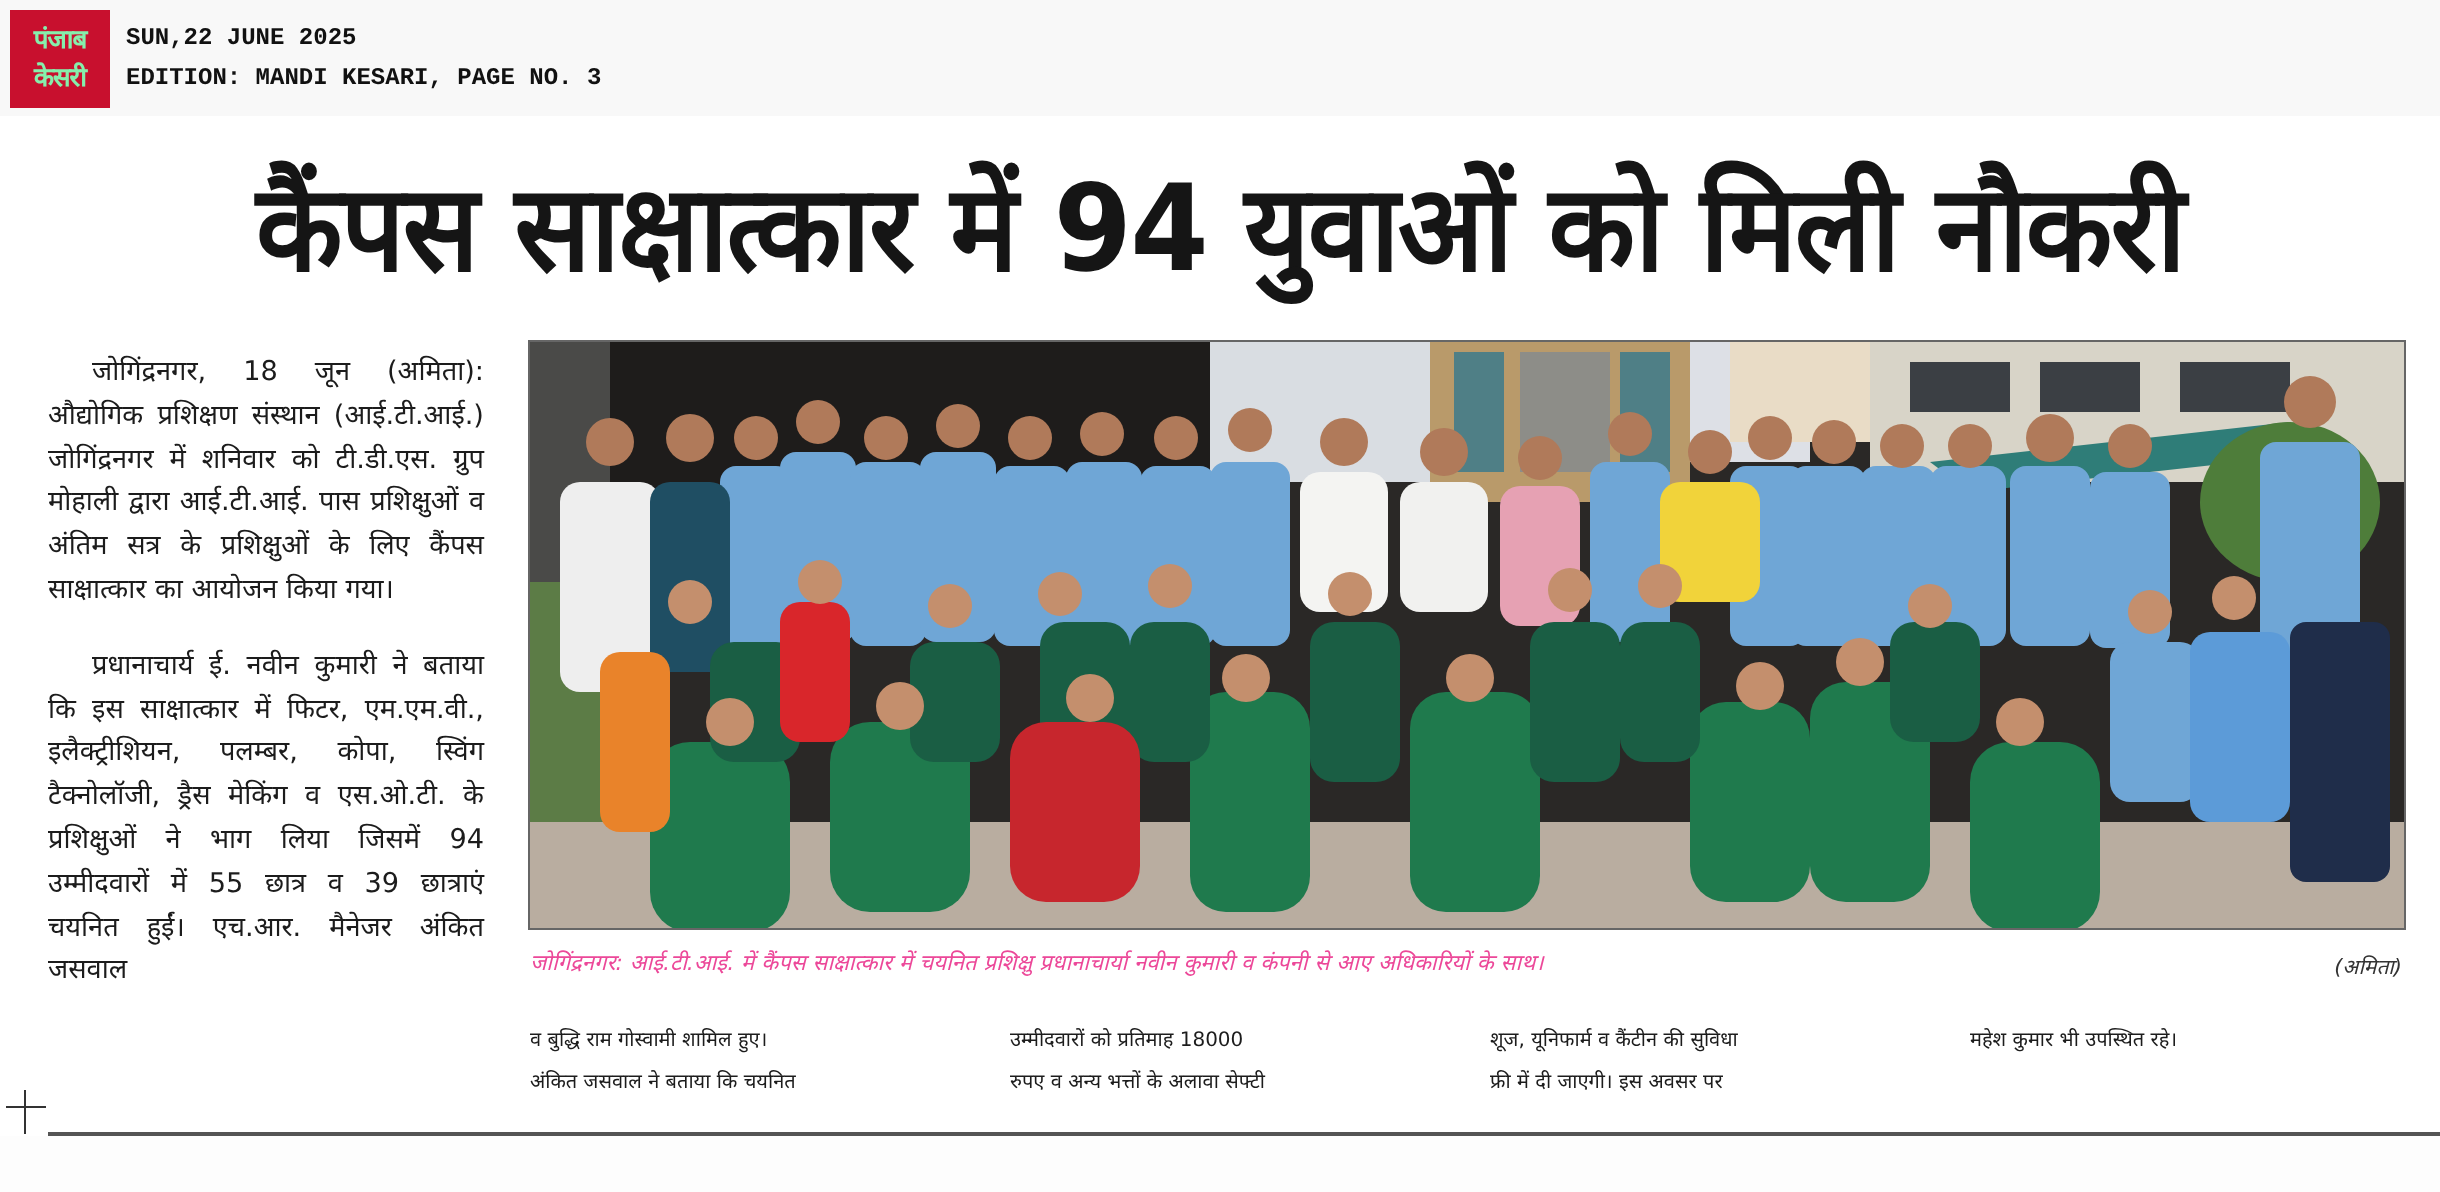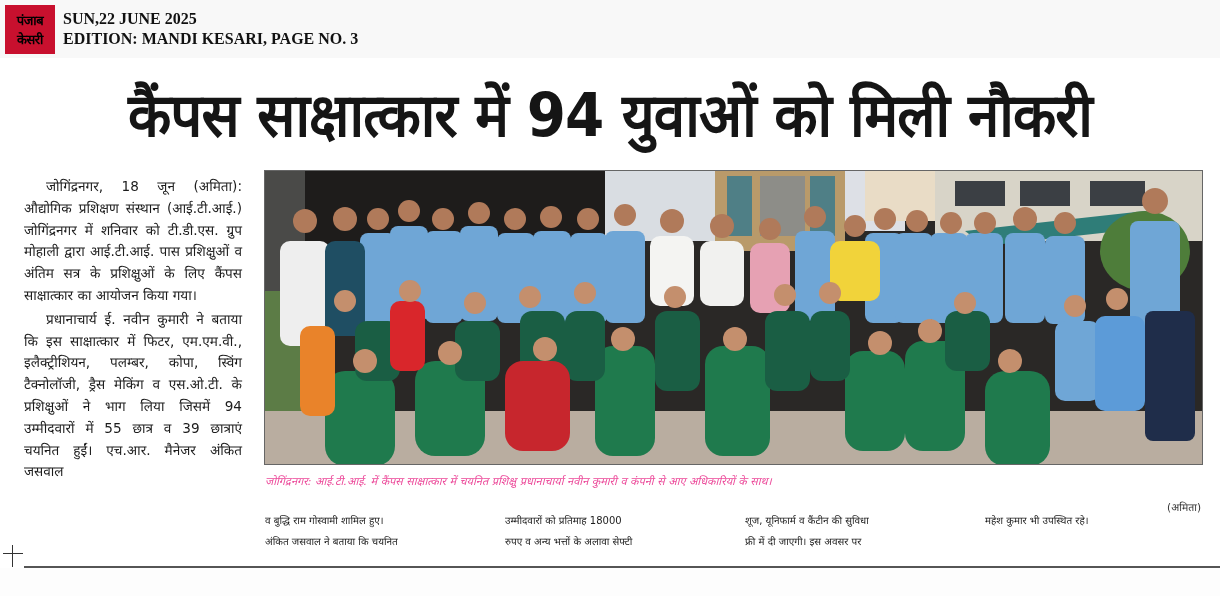--- a/index.html
+++ b/index.html
@@ -2,43 +2,43 @@
 <html><head>
 <meta charset="utf-8">
 <style>
   * { box-sizing: border-box; margin: 0; padding: 0; }
   html, body { width: 1220px; height: 596px; overflow: hidden; background: #ffffff; }
   body { position: relative; font-family: "DejaVu Sans", sans-serif; color: #1a1a1a; }
 
   
   .topbar { position: absolute; left: 0; top: 0; width: 1220px; height: 58px; background: #f8f8f8; }
   .logo { position: absolute; left: 5px; top: 5px; width: 50px; height: 49px; background: #c8102e;
-          color: #000000; display: flex; flex-direction: column; align-items: center; justify-content: center;
+          color: #86efac; display: flex; flex-direction: column; align-items: center; justify-content: center;
           font-weight: bold; font-size: 13px; line-height: 19px; letter-spacing: -0.5px; }
   .logo span { display: block; }
-  .meta { position: absolute; left: 63px; top: 9px; font-family: Liberation Serif, serif;
-          font-weight: bold; font-size: 16px; line-height: 20px; color: #111; }
+  .meta { position: absolute; left: 63px; top: 9px; font-family: Liberation Mono, monospace;
+          font-weight: bold; font-size: 12px; line-height: 20px; color: #111; }
 
   
   .headline { position: absolute; left: 0; top: 66px; width: 1220px; height: 98px; text-align: center;
               font-family: "DejaVu Sans", sans-serif; font-weight: bold; font-size: 60px; line-height: 98px;
               color: #151515; letter-spacing: -1px; white-space: nowrap; transform: scaleX(0.94); transform-origin: center; }
 
   
   .col-left { position: absolute; left: 24px; top: 176px; width: 218px; font-size: 13.6px; line-height: 21.8px;
               text-align: justify; color: #1c1c1c; }
   .col-left p { text-indent: 22px; }
-  .col-left p + p { margin-top: 2px; }
+  .col-left p + p { margin-top: 16px; }
 
   
   .photo { position: absolute; left: 264px; top: 170px; width: 939px; height: 295px; border: 1px solid #666;
            overflow: hidden; background: #3c3c3c; }
   .caption { position: absolute; left: 265px; top: 473px; width: 936px; font-size: 11px; font-style: italic;
              color: #ec4899; white-space: nowrap; }
-  .credit { position: absolute; right: 19px; top: 500px; font-size: 10.5px; color: #333; }
+  .credit { position: absolute; right: 19px; top: 476px; font-size: 10.5px; font-style: italic; color: #333; }
 
   
   .bottom-col { position: absolute; top: 510px; font-size: 10px; line-height: 21px; color: #1c1c1c; white-space: nowrap; }
   .bc1 { left: 265px; }
   .bc2 { left: 505px; }
   .bc3 { left: 745px; }
   .bc4 { left: 985px; }
 
   
   .rule { position: absolute; left: 24px; top: 566px; width: 1196px; height: 2px; background: #555; }

